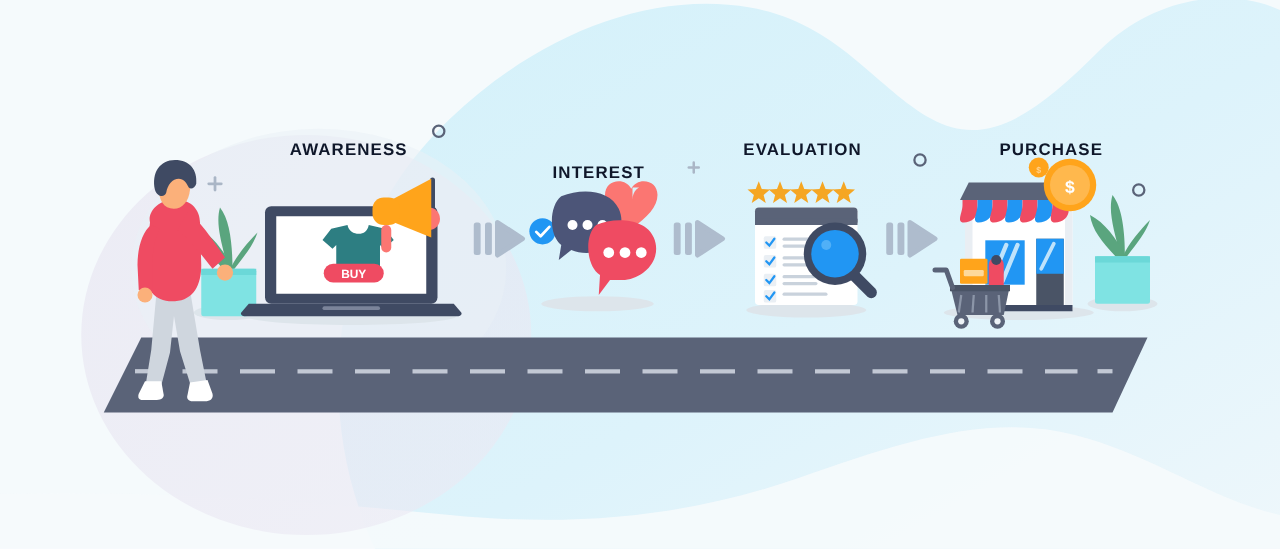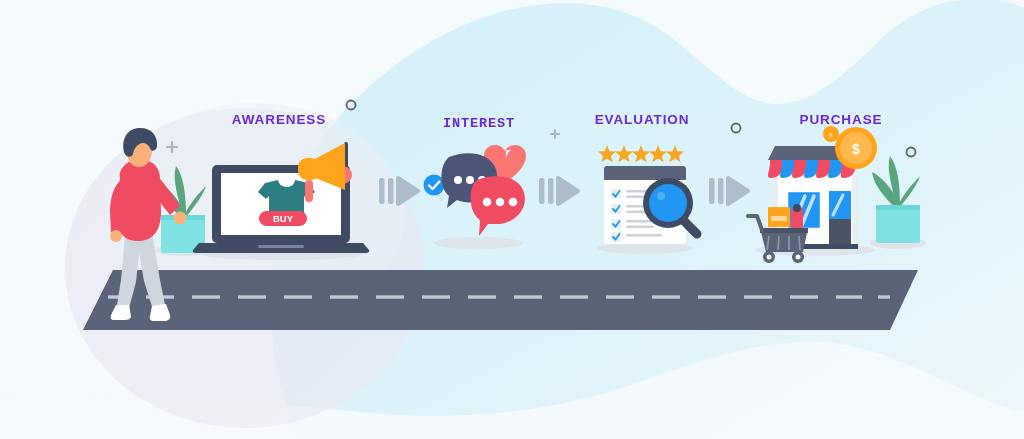--- a/index.html
+++ b/index.html
@@ -24,21 +24,21 @@
     top: 0;
     width: 1024px;
     height: 439px;
   }
   .stage-label {
     position: absolute;
     font-family: "Liberation Sans", sans-serif;
     font-weight: bold;
     font-size: 13.5px;
     letter-spacing: 0.9px;
-    color: #6d28d9;
+    color: #0f172a;
     white-space: nowrap;
     transform: translateX(-50%);
     user-select: none;
   }
 </style>
 </head>
 <body>
 
 <div id="stage">
 
@@ -345,17 +345,17 @@
     <g stroke="#aab6c6" stroke-width="2" stroke-linecap="round">
       <line x1="551" y1="134" x2="559" y2="134"></line>
       <line x1="555" y1="130" x2="555" y2="138"></line>
     </g>
     <circle cx="351" cy="105" r="4.5" fill="none" stroke="#5a6378" stroke-width="1.8"></circle>
     <circle cx="736" cy="128" r="4.5" fill="none" stroke="#5a6378" stroke-width="1.8"></circle>
     <circle cx="911" cy="152" r="4.5" fill="none" stroke="#5a6378" stroke-width="1.8"></circle>
   </svg>
 
   <div class="stage-label" style="left:279px; top:112px;">AWARENESS</div>
-  <div class="stage-label" style="left:479px; top:116px;font-family:Liberation Mono, monospace;">INTEREST</div>
+  <div class="stage-label" style="left:479px; top:130px;">INTEREST</div>
   <div class="stage-label" style="left:642px; top:112px;">EVALUATION</div>
   <div class="stage-label" style="left:820px; top:112px;margin-left:21px;">PURCHASE</div>
 
 </div>
 
 </body></html>

